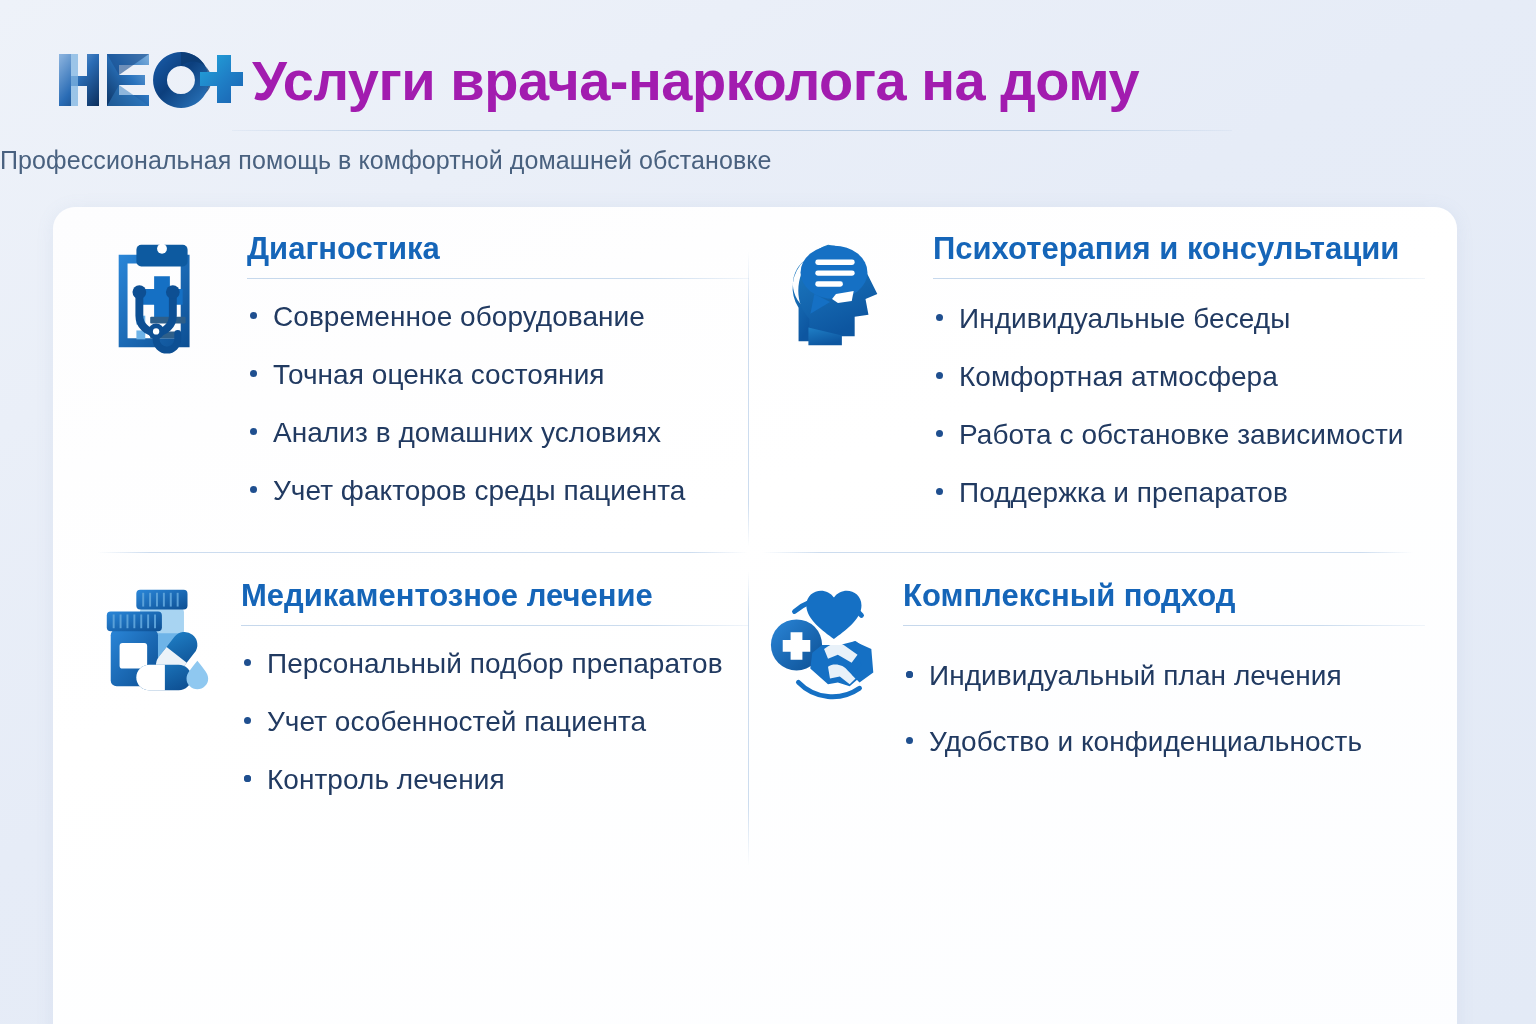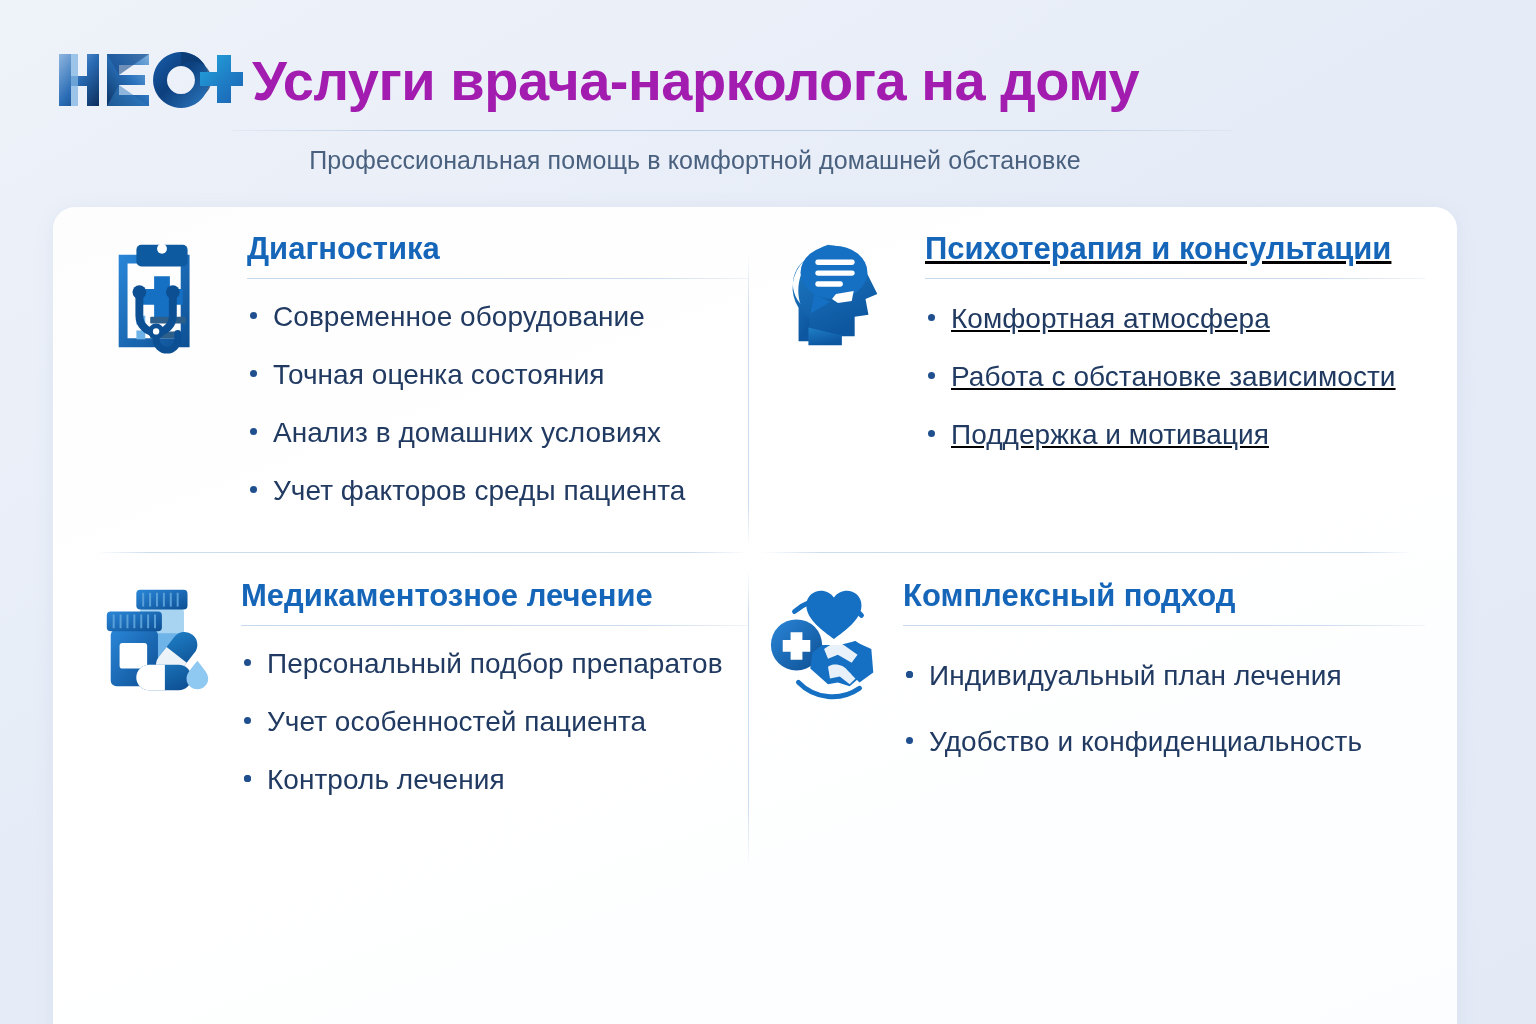--- a/index.html
+++ b/index.html
@@ -52,21 +52,21 @@
     width: 1000px;
     height: 1px;
     background: linear-gradient(to right, rgba(175,197,225,0.15), #b9cde4 18%, #b9cde4 82%, rgba(175,197,225,0.15));
   }
 
   #page-subtitle {
     position: absolute;
     left: 0;
     top: 146px;
     width: 1390px;
-    text-align: center;
+    text-align: left;
     font-size: 25px;
     color: #49617f;
     letter-spacing: 0.1px;
   }
 
   
   #panel {
     position: absolute;
     left: 53px;
     top: 207px;
@@ -113,21 +113,21 @@
   }
   #quad-1 .card-icon { margin-left: 6px; }
   #quad-2 .card-icon { margin-left: -6px; }
   #quad-3 .card-icon { margin-left: 0px; }
 
   .card-body {
     flex: 1 1 auto;
     margin-left: 22px;
     padding-top: 6px;
   }
-  #quad-1 .card-body { margin-left: 28px; text-decoration: underline; }
+  #quad-1 .card-body { margin-left: 36px; }
   #quad-3 .card-body { margin-left: 12px; }
 
   .card-title {
     font-size: 31px;
     font-weight: bold;
     color: #1565b8;
     line-height: 1.15;
     white-space: nowrap;
   }
   .card-underline {
@@ -263,23 +263,24 @@
       <path d="M44 62 l-4 20 l20 -12 Z" fill="#1570c4"></path>
       <rect x="45" y="27" width="40" height="5.5" rx="2.5" fill="#ffffff"></rect>
       <rect x="45" y="38" width="40" height="5.5" rx="2.5" fill="#ffffff"></rect>
       <rect x="45" y="49" width="28" height="5.5" rx="2.5" fill="#ffffff"></rect>
       <path d="M66 62 l18 -3 l-2 10 l-14 2 l-6 -4 Z" fill="#ffffff"></path>
     </svg>
     <div class="card-body">
       <div class="card-title">Психотерапия и консультации</div>
       <div class="card-underline"></div>
       <ul class="bullets">
+        <li><span class="dot"></span><span>Индивидуальные беседы</span></li>
         <li><span class="dot"></span><span>Комфортная атмосфера</span></li>
         <li><span class="dot"></span><span>Работа с обстановке зависимости</span></li>
-        <li><span class="dot"></span><span>Поддержка и мотивация</span></li>
+        <li><span class="dot"></span><span>Поддержка и препаратов</span></li>
       </ul>
     </div>
   </div>
 
   <div class="quadrant" id="quad-2">
     <svg class="card-icon" viewBox="0 0 128 128">
       <defs>
         <linearGradient id="botG" x1="0" y1="0" x2="1" y2="1">
           <stop offset="0" stop-color="#2a86d8"></stop>
             <stop offset="1" stop-color="#0d4f93"></stop>

